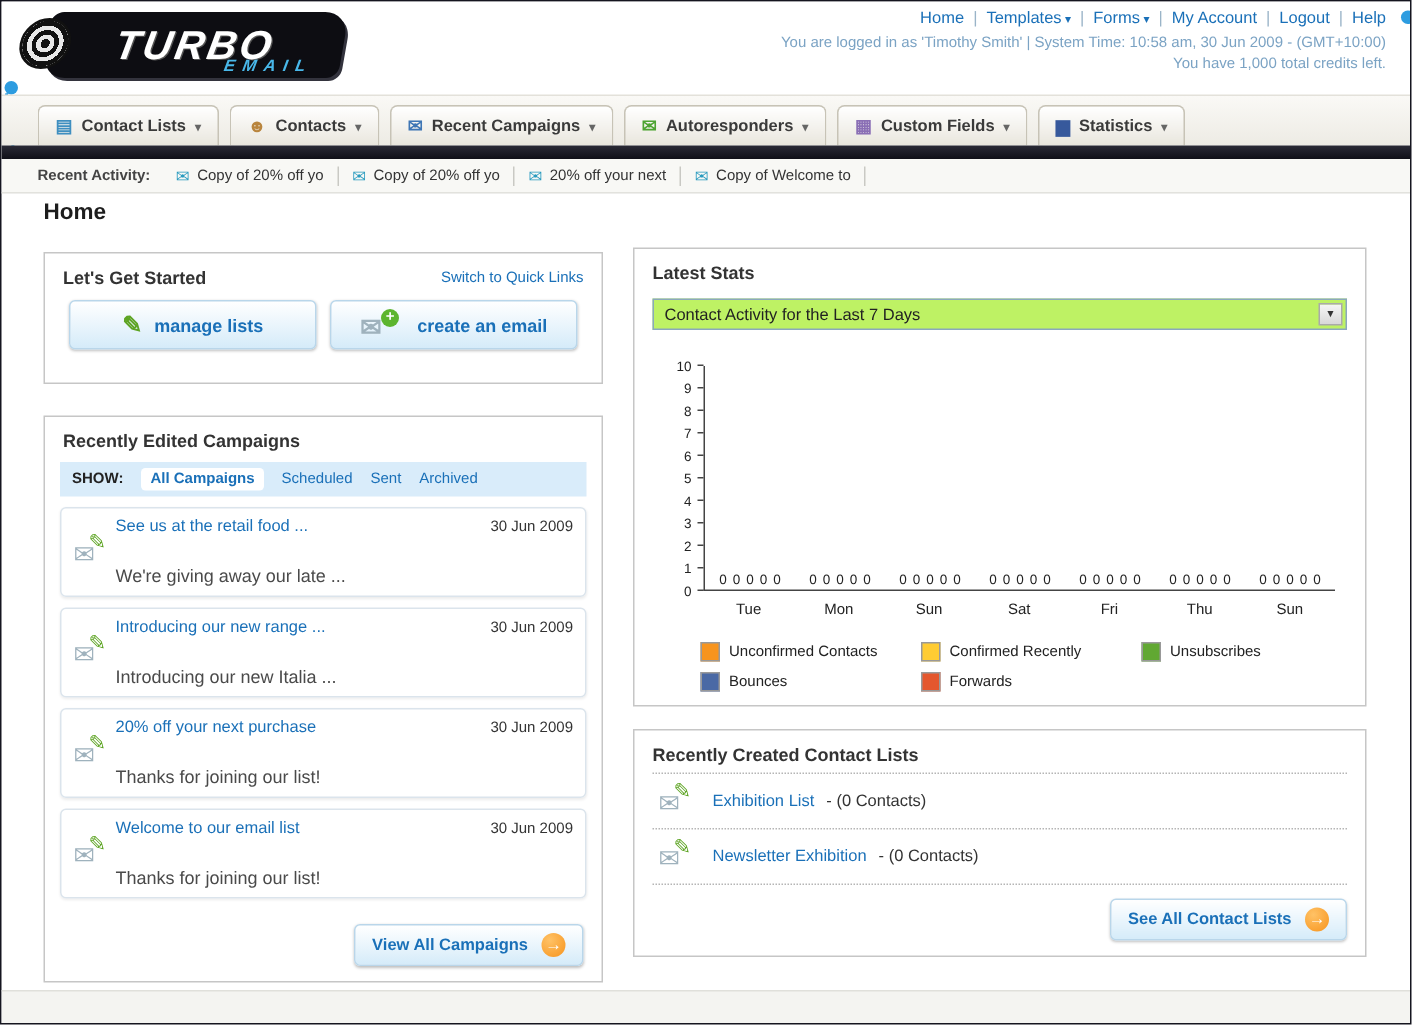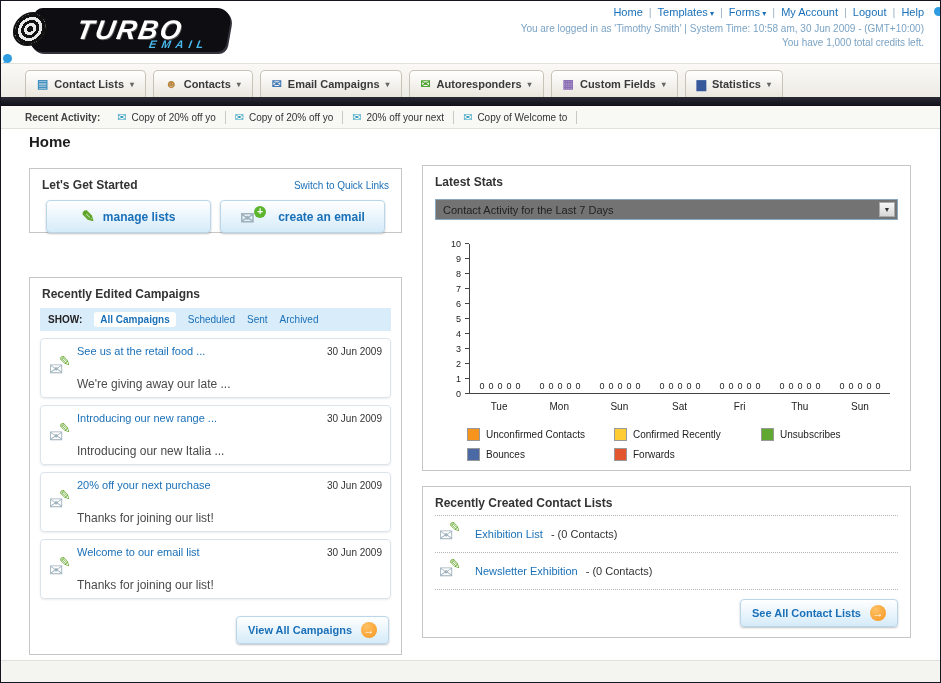--- a/index.html
+++ b/index.html
@@ -41,21 +41,21 @@
   .act-item .aenv{color:#2a9bbf;font-size:11px;}
 
   .page-title{position:absolute;left:28px;top:132px;font-size:15px;font-weight:bold;color:#1d1d1d;}
 
   .panel{position:absolute;background:#fff;border:1px solid #c6c6c6;}
   .panel-head{display:flex;align-items:center;justify-content:space-between;padding:9px 12px 5px;}
   .panel-title{font-size:12px;font-weight:bold;color:#333;}
   .dotted{border-bottom:1px dotted #b5b5b5;margin:0 12px;}
 
   
-  #get-started{left:28px;top:167px;width:373px;height:65px;}
+  #get-started{left:28px;top:167px;width:373px;height:88px;}
   .gs-link{font-size:10px;color:#1a70b8;}
   .gs-buttons{display:flex;gap:9px;padding:3px 16px 0;}
   .big-btn{flex:1;height:33px;display:flex;align-items:center;justify-content:center;gap:8px;background:linear-gradient(#ffffff,#d5ebf9);border:1px solid #b9d6ea;border-radius:4px;box-shadow:0 1px 2px rgba(0,0,0,.25);font-size:12px;font-weight:bold;color:#1a70b8;cursor:pointer;}
   .pencil-big{font-size:16px;color:#5da423;}
 
   
   .env-pencil{position:relative;width:28px;height:20px;display:inline-block;flex:none;}
   .env-pencil .env{position:absolute;left:0;top:1px;font-size:17px;color:#9fb2bd;}
   .env-pencil .pen{position:absolute;left:10px;top:-5px;font-size:14px;color:#5da423;}
   .env-plus{position:relative;width:30px;height:20px;display:inline-block;flex:none;}
@@ -72,21 +72,21 @@
   .camp-text{flex:1;min-width:0;}
   .camp-title{font-size:11px;color:#1a70b8;display:block;white-space:nowrap;overflow:hidden;}
   .camp-sub{font-size:12px;color:#4a4a4a;margin-top:20px;white-space:nowrap;overflow:hidden;}
   .camp-date{font-size:10px;color:#333;align-self:flex-start;margin-top:1px;margin-left:8px;flex:none;}
   .panel-action{position:absolute;right:12px;bottom:10px;}
   .action-btn{display:inline-flex;align-items:center;gap:9px;padding:5px 11px;background:linear-gradient(#ffffff,#d5ebf9);border:1px solid #b9d6ea;border-radius:4px;font-size:11px;font-weight:bold;color:#1a70b8;box-shadow:0 1px 2px rgba(0,0,0,.25);cursor:pointer;}
   .arrow-circle{width:16px;height:16px;border-radius:50%;background:radial-gradient(circle at 35% 30%,#ffc266,#f7941d);color:#fff;font-size:11px;line-height:16px;text-align:center;font-weight:bold;}
 
   
   #stats{left:421px;top:164px;width:489px;height:306px;}
-  .dropdown{margin:5px 12px 0;height:21px;border:1px solid #8aa8bd;background:#737373;display:flex;align-items:center;justify-content:space-between;padding:0 2px 0 7px;font-size:11px;color:#222;cursor:pointer;}
+  .dropdown{margin:5px 12px 0;height:21px;border:1px solid #8aa8bd;background:#bef264;display:flex;align-items:center;justify-content:space-between;padding:0 2px 0 7px;font-size:11px;color:#222;cursor:pointer;}
   .dd-arrow{width:16px;height:15px;background:linear-gradient(#f6f6f6,#d8d8d8);border:1px solid #aaa;font-size:7px;color:#333;display:flex;align-items:center;justify-content:center;}
   .chart-wrap{position:relative;margin:24px 12px 0 16px;height:172px;}
   .chart-yaxis{position:absolute;left:0;top:0;width:30px;height:150px;}
   .ylab{position:absolute;right:8px;font-size:9px;color:#222;width:20px;text-align:right;}
   .ytick{position:absolute;right:0;width:4px;height:1px;background:#444;}
   .chart-plot{position:absolute;left:30px;top:0;right:8px;height:150px;border-left:1px solid #444;border-bottom:1px solid #444;display:flex;align-items:flex-end;}
   .zgroup{flex:1;display:flex;justify-content:center;gap:4px;padding-bottom:2px;}
   .zgroup span{font-size:9px;color:#222;}
   .chart-xlabels{position:absolute;left:30px;right:8px;top:157px;display:flex;}
   .xlab{flex:1;text-align:center;font-size:10px;color:#222;}
@@ -142,21 +142,21 @@
           <span class="tlabel">Contact Lists</span>
           <span class="tarr">▾</span>
         </div>
         <div class="tab">
           <span class="ticon" style="color: rgb(185, 133, 62);">☻</span>
           <span class="tlabel">Contacts</span>
           <span class="tarr">▾</span>
         </div>
         <div class="tab">
           <span class="ticon" style="color: rgb(63, 118, 181);">✉</span>
-          <span class="tlabel">Email Campaigns</span>
+          <span class="tlabel">Recent Campaigns</span>
           <span class="tarr">▾</span>
         </div>
         <div class="tab">
           <span class="ticon" style="color: rgb(77, 164, 50);">✉</span>
           <span class="tlabel">Autoresponders</span>
           <span class="tarr">▾</span>
         </div>
         <div class="tab">
           <span class="ticon" style="color: rgb(138, 111, 181);">▦</span>
           <span class="tlabel">Custom Fields</span>

